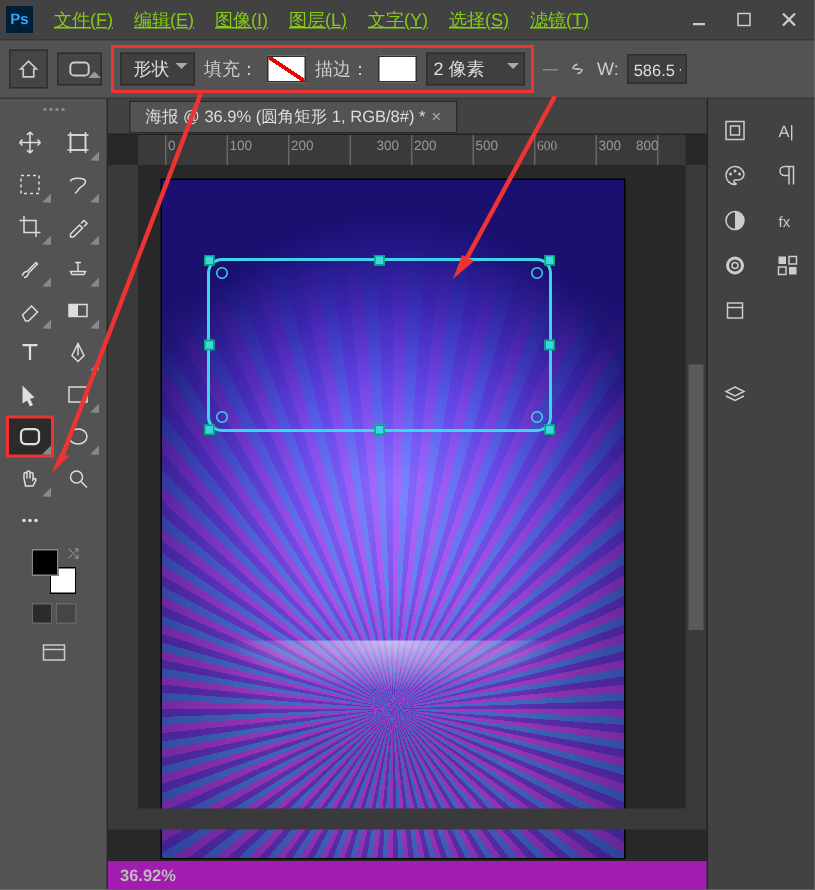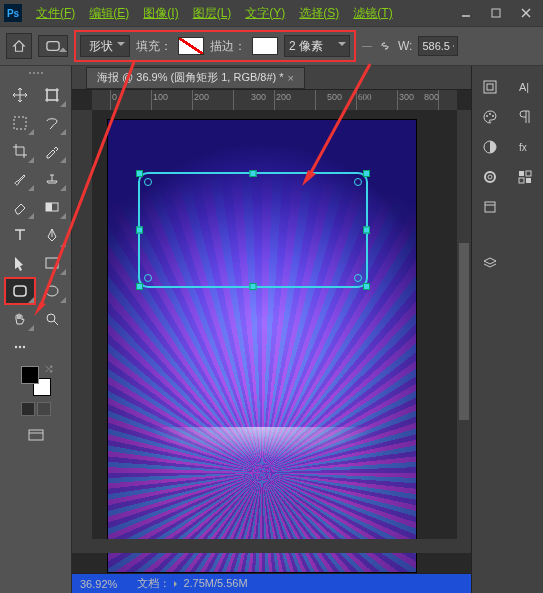--- a/index.html
+++ b/index.html
@@ -221,21 +221,21 @@
   .h-ml{left:-4px;top:50%;transform:translateY(-50%);}
   .h-mr{right:-4px;top:50%;transform:translateY(-50%);}
   .rhandle{position:absolute;width:8px;height:8px;border:1px solid #3dd6e8;border-radius:50%;}
   .r-tl{left:4px;top:4px;} .r-tr{right:4px;top:4px;}
   .r-bl{left:4px;bottom:4px;} .r-br{right:4px;bottom:4px;}
 
   .scroll-v{position:absolute;right:0;top:20px;bottom:20px;width:14px;background:#3a3a3a;}
   .scroll-v .thumb{position:absolute;left:2px;right:2px;top:30%;height:40%;background:#5a5a5a;}
   .scroll-h{position:absolute;left:20px;right:14px;bottom:20px;height:14px;background:#3a3a3a;}
 
-  .statusbar{height:20px;background:#1d4ed8;display:flex;align-items:center;padding:0 8px;color:#bbb;font-size:11px;gap:20px;border-top:1px solid #222;}
+  .statusbar{height:20px;background:#a21caf;display:flex;align-items:center;padding:0 8px;color:#bbb;font-size:11px;gap:20px;border-top:1px solid #222;font-weight:bold;}
   .statusbar .caret::after{content:"";display:inline-block;margin-left:4px;border:3px solid transparent;border-left-color:#aaa;}
 
   
   .rightcol {
     width: 72px;
     background:#424242;
     border-left:1px solid #222;
     display:flex;
   }
   .rightcol .pcol{width:36px;display:flex;flex-direction:column;align-items:center;padding-top:10px;gap:8px;}
@@ -456,21 +456,21 @@
           <div class="lbl" style="left: 20px;">0</div>
           <div class="tick" style="left: 59px;"></div>
           <div class="lbl" style="left: 61px;">100</div>
           <div class="tick" style="left: 100px;"></div>
           <div class="lbl" style="left: 102px;">200</div>
           <div class="tick" style="left: 141px;"></div>
           <div class="lbl" style="left: 159px;">300</div>
           <div class="tick" style="left: 182px;"></div>
           <div class="lbl" style="left: 184px;">200</div>
           <div class="tick" style="left: 223px;"></div>
-          <div class="lbl" style="left: 235px;">500</div>
+          <div class="lbl" style="left: 225px;">500</div>
           <div class="tick" style="left: 264px;"></div>
           <div class="lbl" style="left: 266px; font-family: Liberation Serif, serif;">600</div>
           <div class="tick" style="left: 305px;"></div>
           <div class="lbl" style="left: 307px;">300</div>
           <div class="tick" style="left: 346px;"></div>
           <div class="lbl" style="left: 332px;">800</div>
         </div>
       <div class="ruler-v"></div>
 
       <div class="canvas">
@@ -490,24 +490,20 @@
         </div>
       </div>
 
       <div class="scroll-v">
           <div class="thumb"></div>
         </div>
       <div class="scroll-h"></div>
     </div>
     <div class="statusbar">
       <span>36.92%</span>
-      <span>
-        <span class="caret">文档：</span>
-        <span>2.75M/5.56M</span>
-      </span>
     </div>
   </div>
 
   <div class="rightcol">
     <div class="pcol">
       <div class="picon">
           <svg viewBox="0 0 16 16">
             <rect x="2" y="2" width="12" height="12" fill="none" stroke="#ccc"></rect>
             <rect x="5" y="5" width="6" height="6" fill="none" stroke="#ccc"></rect>
           </svg>

